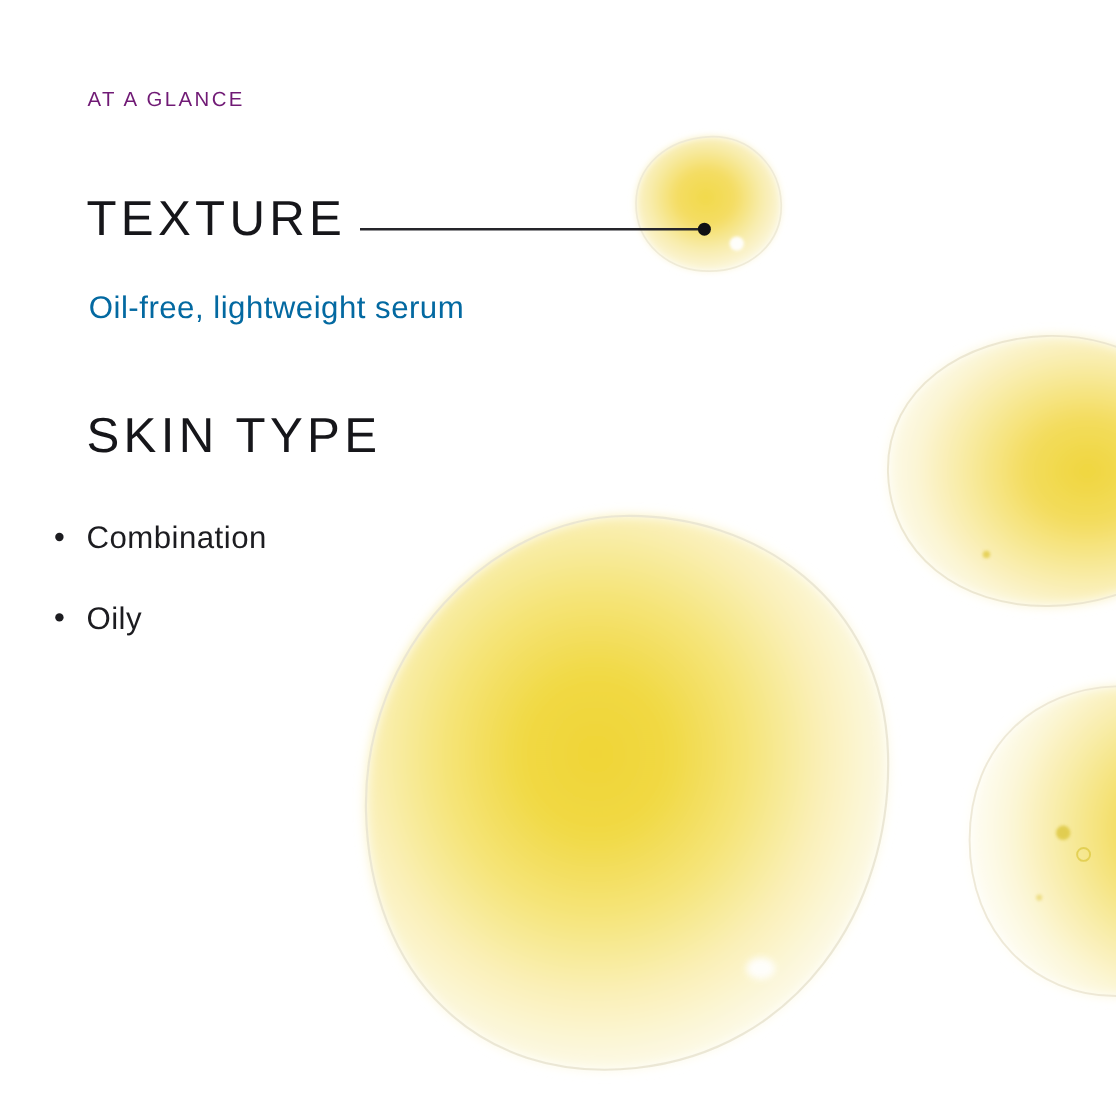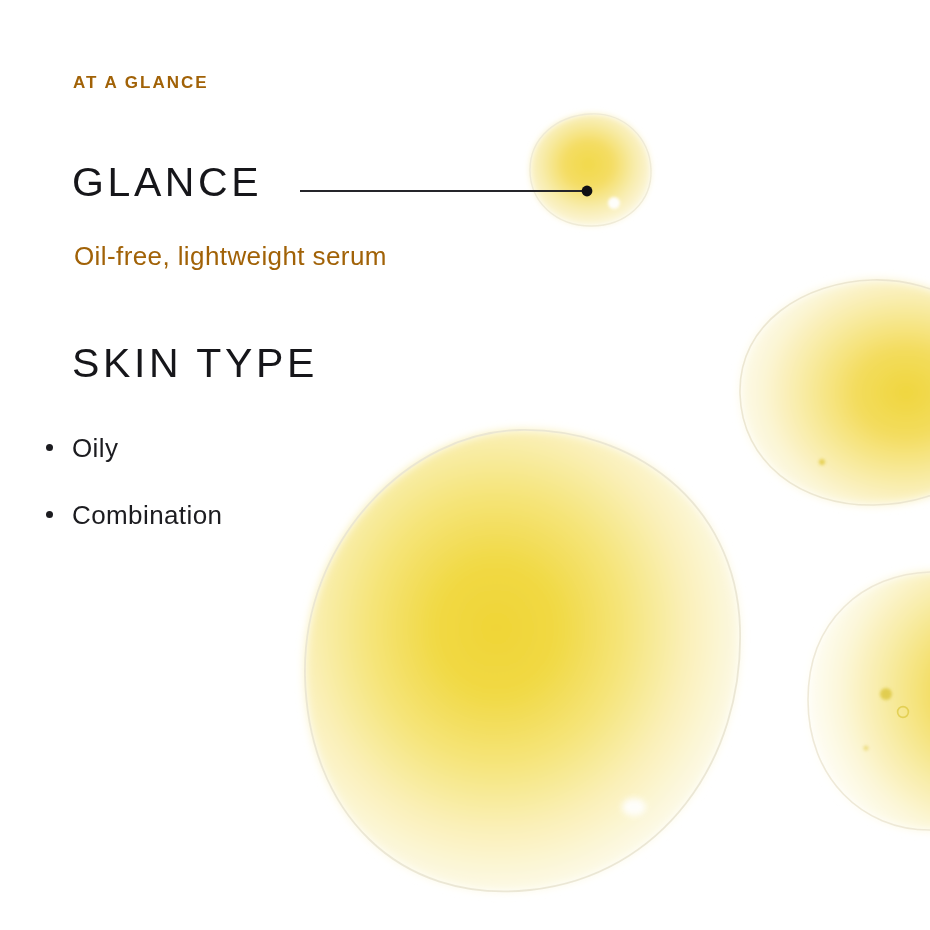--- a/index.html
+++ b/index.html
@@ -27,23 +27,23 @@
     height: 930px;
     pointer-events: none;
   }
 
   
   .eyebrow {
     position: absolute;
     left: 73px;
     top: 74px;
     font-size: 17px;
-    font-weight: bold;
+    font-weight: normal;
     letter-spacing: 2.0px;
-    color: #a16207;
+    color: #701a75;
     line-height: 1;
     white-space: nowrap;
   }
 
   .section-title {
     position: absolute;
     font-size: 41px;
     font-weight: 300;
     letter-spacing: 3.6px;
     color: #16161a;
@@ -53,21 +53,21 @@
   .section-title.texture { left: 72px; top: 162px; }
   .section-title.skintype { left: 72px; top: 343px; }
 
   .subtext {
     position: absolute;
     left: 74px;
     top: 243px;
     font-size: 26px;
     font-weight: 300;
     letter-spacing: 0.4px;
-    color: #a16207;
+    color: #0369a1;
     line-height: 1;
     white-space: nowrap;
   }
 
   .bullet-list {
     position: absolute;
     left: 45px;
     top: 435px;
     margin: 0;
     padding: 0;
@@ -208,35 +208,35 @@
                C 624 112, 650 138, 651 170
                C 652 202, 626 226, 591 226
                C 556 226, 530 202, 530 170
                C 530 138, 556 116, 590 114 Z" fill="none" stroke="#ece7d4" stroke-width="1.4" opacity="0.85"></path>
       <circle cx="614" cy="203" r="6" fill="#ffffff" opacity="0.95" filter="url(#tinyBlur)"></circle>
     </g>
   </svg>
 
   <div class="eyebrow">AT A GLANCE</div>
 
-  <div class="section-title texture">GLANCE</div>
+  <div class="section-title texture">TEXTURE</div>
 
   <svg id="leader" viewBox="0 0 300 22" aria-hidden="true">
     <line x1="4" y1="11" x2="290" y2="11" stroke="#25252a" stroke-width="2.1"></line>
     <circle cx="291" cy="11" r="5.4" fill="#101014"></circle>
   </svg>
 
   <div class="subtext">Oil-free, lightweight serum</div>
 
   <div class="section-title skintype">SKIN TYPE</div>
 
   <ul class="bullet-list">
     <li class="bullet-item">
       <span class="dot"></span>
-      <span>Oily</span>
+      <span>Combination</span>
     </li>
     <li class="bullet-item">
       <span class="dot"></span>
-      <span>Combination</span>
+      <span>Oily</span>
     </li>
   </ul>
 
 </div>
 
 </body></html>

